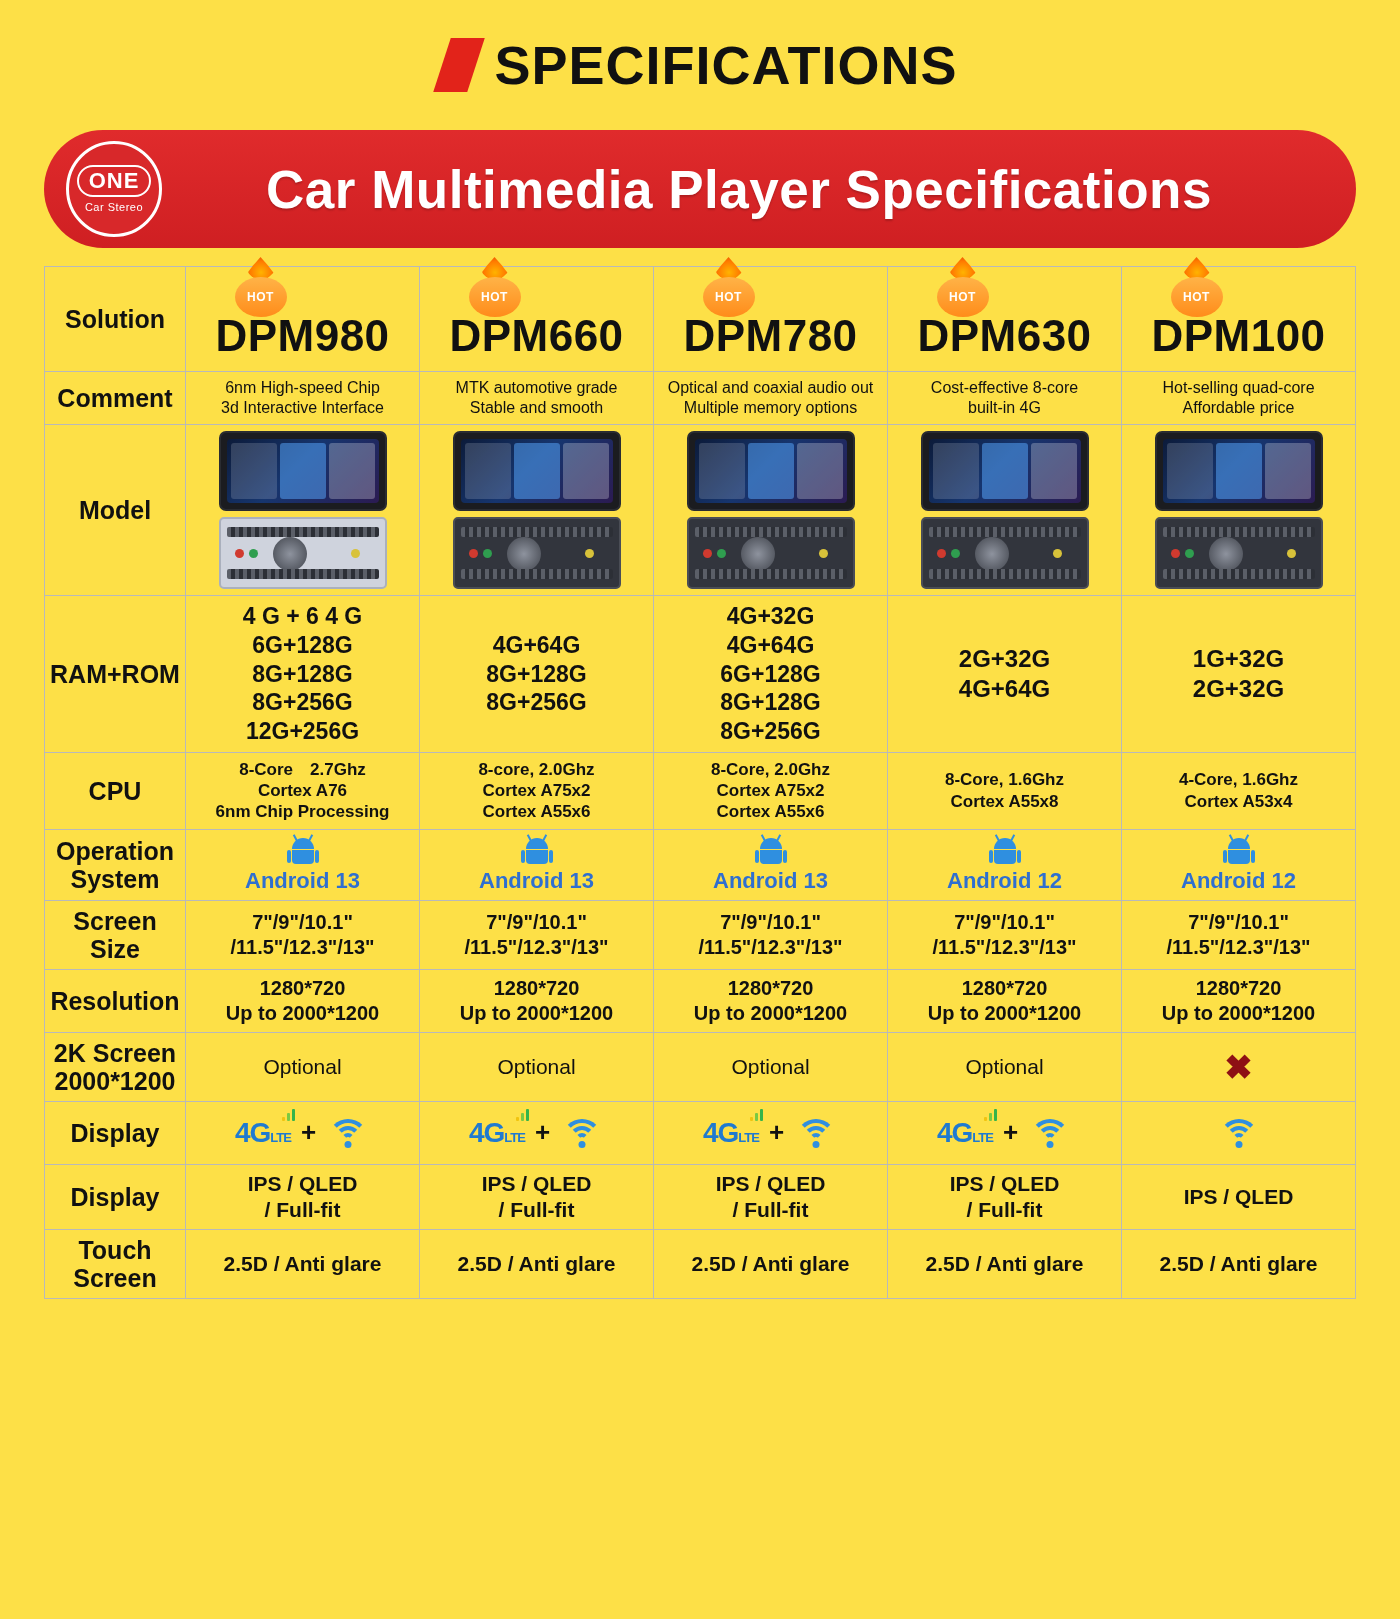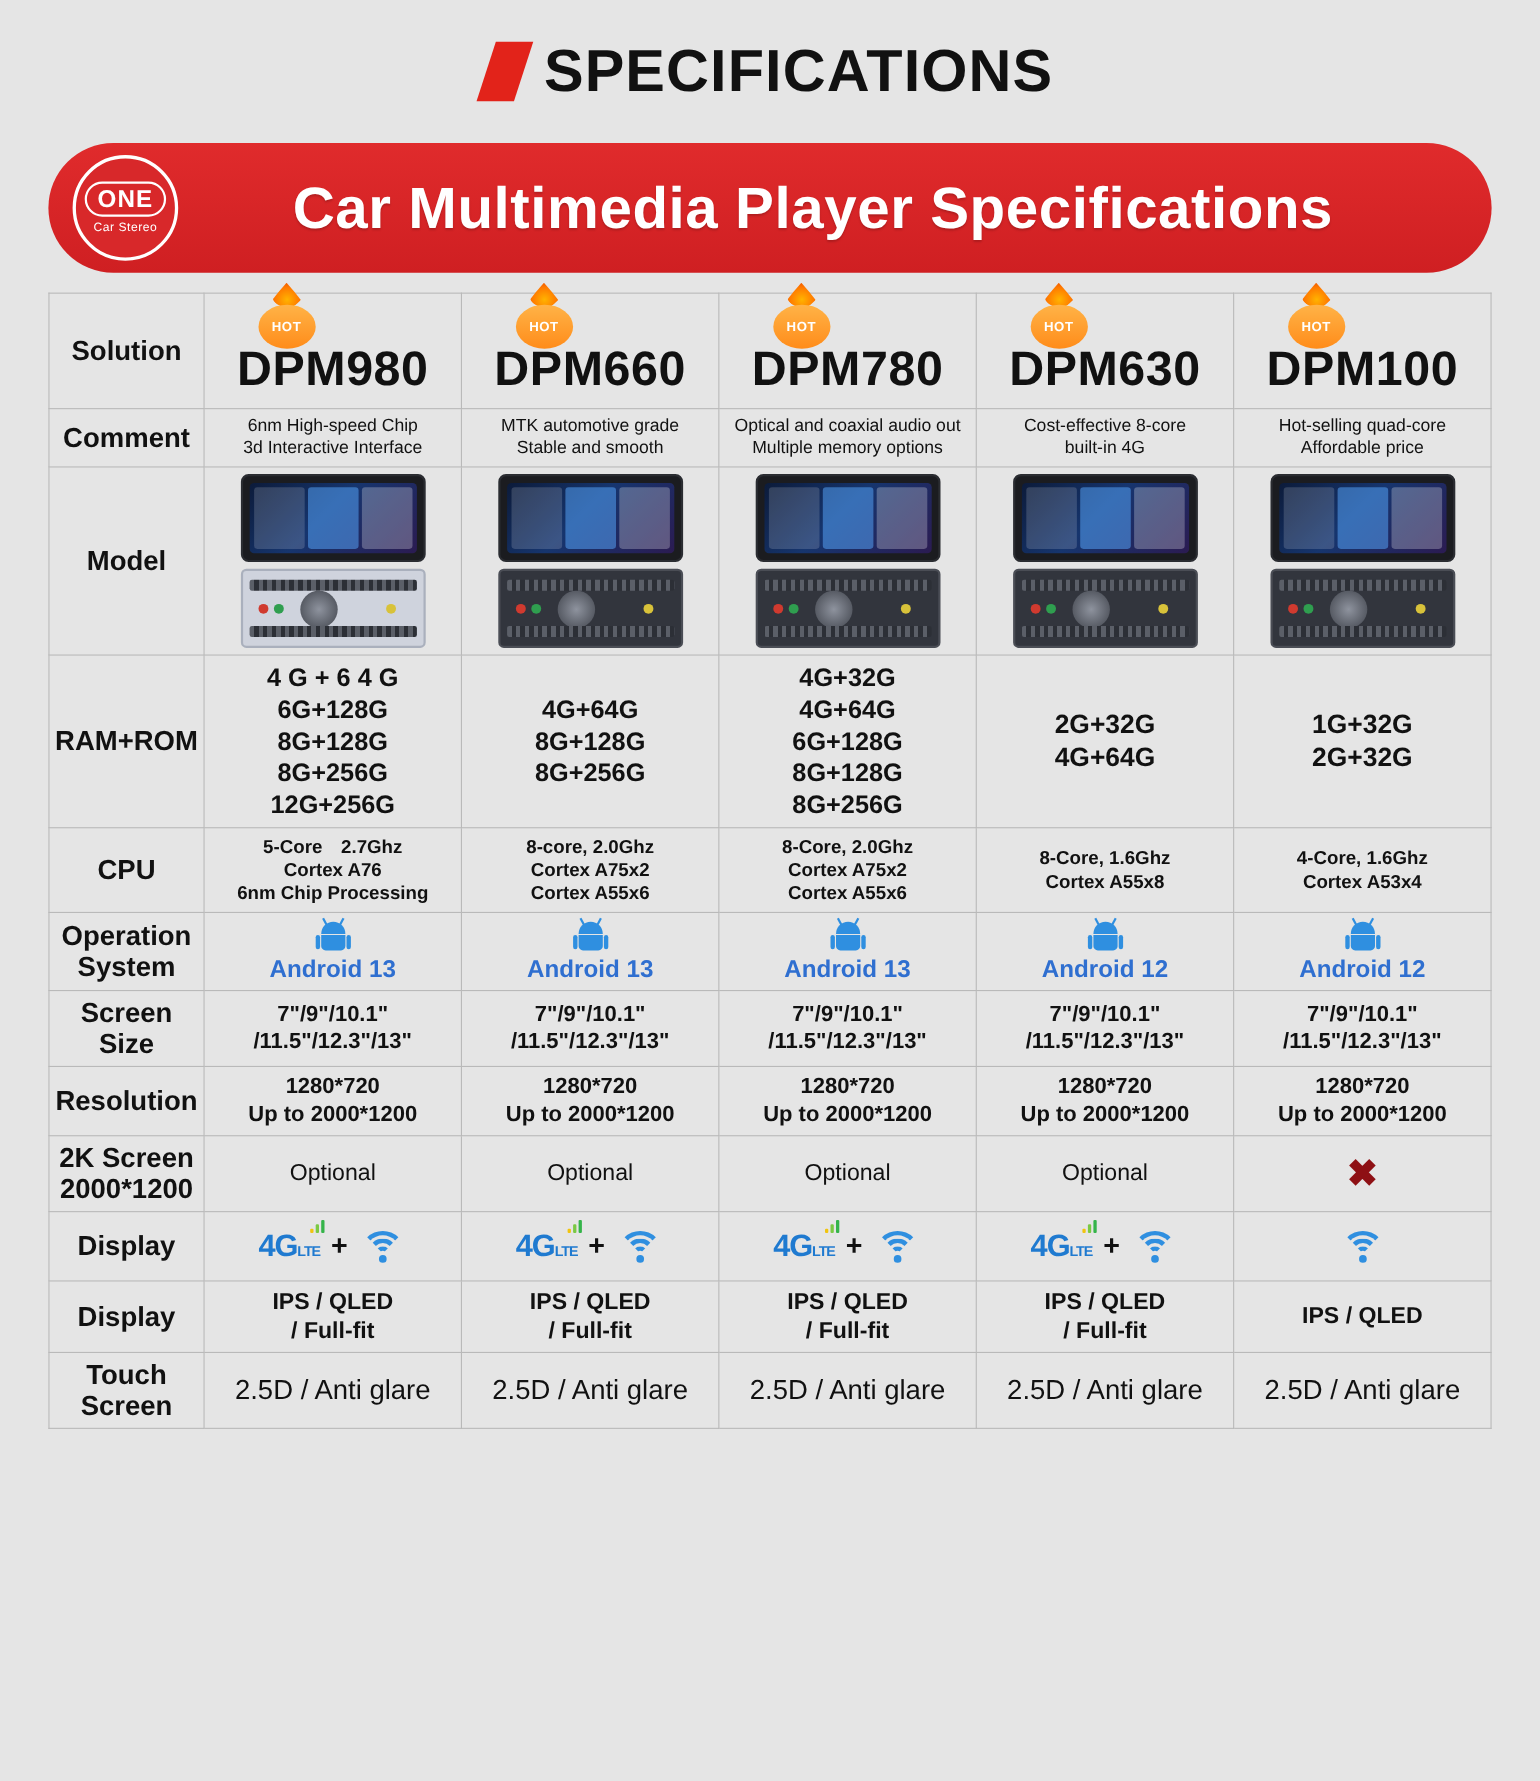--- a/index.html
+++ b/index.html
@@ -6,21 +6,21 @@
   html, body {
     margin: 0; padding: 0;
     width: 1400px;
     background: #ffffff;
     font-family: "Liberation Sans", sans-serif;
   }
   .page {
     width: 1400px;
     min-height: 1619px;
     position: relative;
-    background: #e5e5e5;
+    background: #fde047;
     overflow: hidden;
   }
 
   
   .top-title {
     display: flex;
     align-items: center;
     justify-content: center;
     gap: 18px;
     padding-top: 34px;
@@ -270,21 +270,21 @@
   }
   .wifi b.a { width: 40px; height: 40px; top: 2px; }
   .wifi b.b { width: 26px; height: 26px; top: 9px; }
   .wifi b.c { width: 13px; height: 13px; top: 16px; }
   .wifi i {
     position: absolute; left: 50%; bottom: 1px; transform: translateX(-50%);
     width: 7px; height: 7px; border-radius: 50%; background: #2f8fe0;
   }
 
   .display-cell { font-size: 21px; font-weight: bold; line-height: 1.35; }
-  .touch-cell { font-size: 25px; font-weight: normal; }
+  .touch-cell { font-size: 21px; font-weight: bold; }
 </style>
 </head>
 <body>
 
 <div class="page">
 
   <div class="top-title">
     <span class="slash"></span>
     <h1>SPECIFICATIONS</h1>
   </div>
@@ -489,21 +489,21 @@
       </td>
       <td class="ram-cell black">
         <div class="cellline">1G+32G</div>
         <div class="cellline">2G+32G</div>
       </td>
     </tr>
 
     <tr>
       <td class="rowlabel">CPU</td>
       <td class="cpu-cell">
-        <div class="cellline">5-Core　2.7Ghz</div>
+        <div class="cellline">8-Core　2.7Ghz</div>
         <div class="cellline">Cortex A76</div>
         <div class="cellline">6nm Chip Processing</div>
       </td>
       <td class="cpu-cell">
         <div class="cellline">8-core, 2.0Ghz</div>
         <div class="cellline">Cortex A75x2</div>
         <div class="cellline">Cortex A55x6</div>
       </td>
       <td class="cpu-cell">
         <div class="cellline">8-Core, 2.0Ghz</div>

